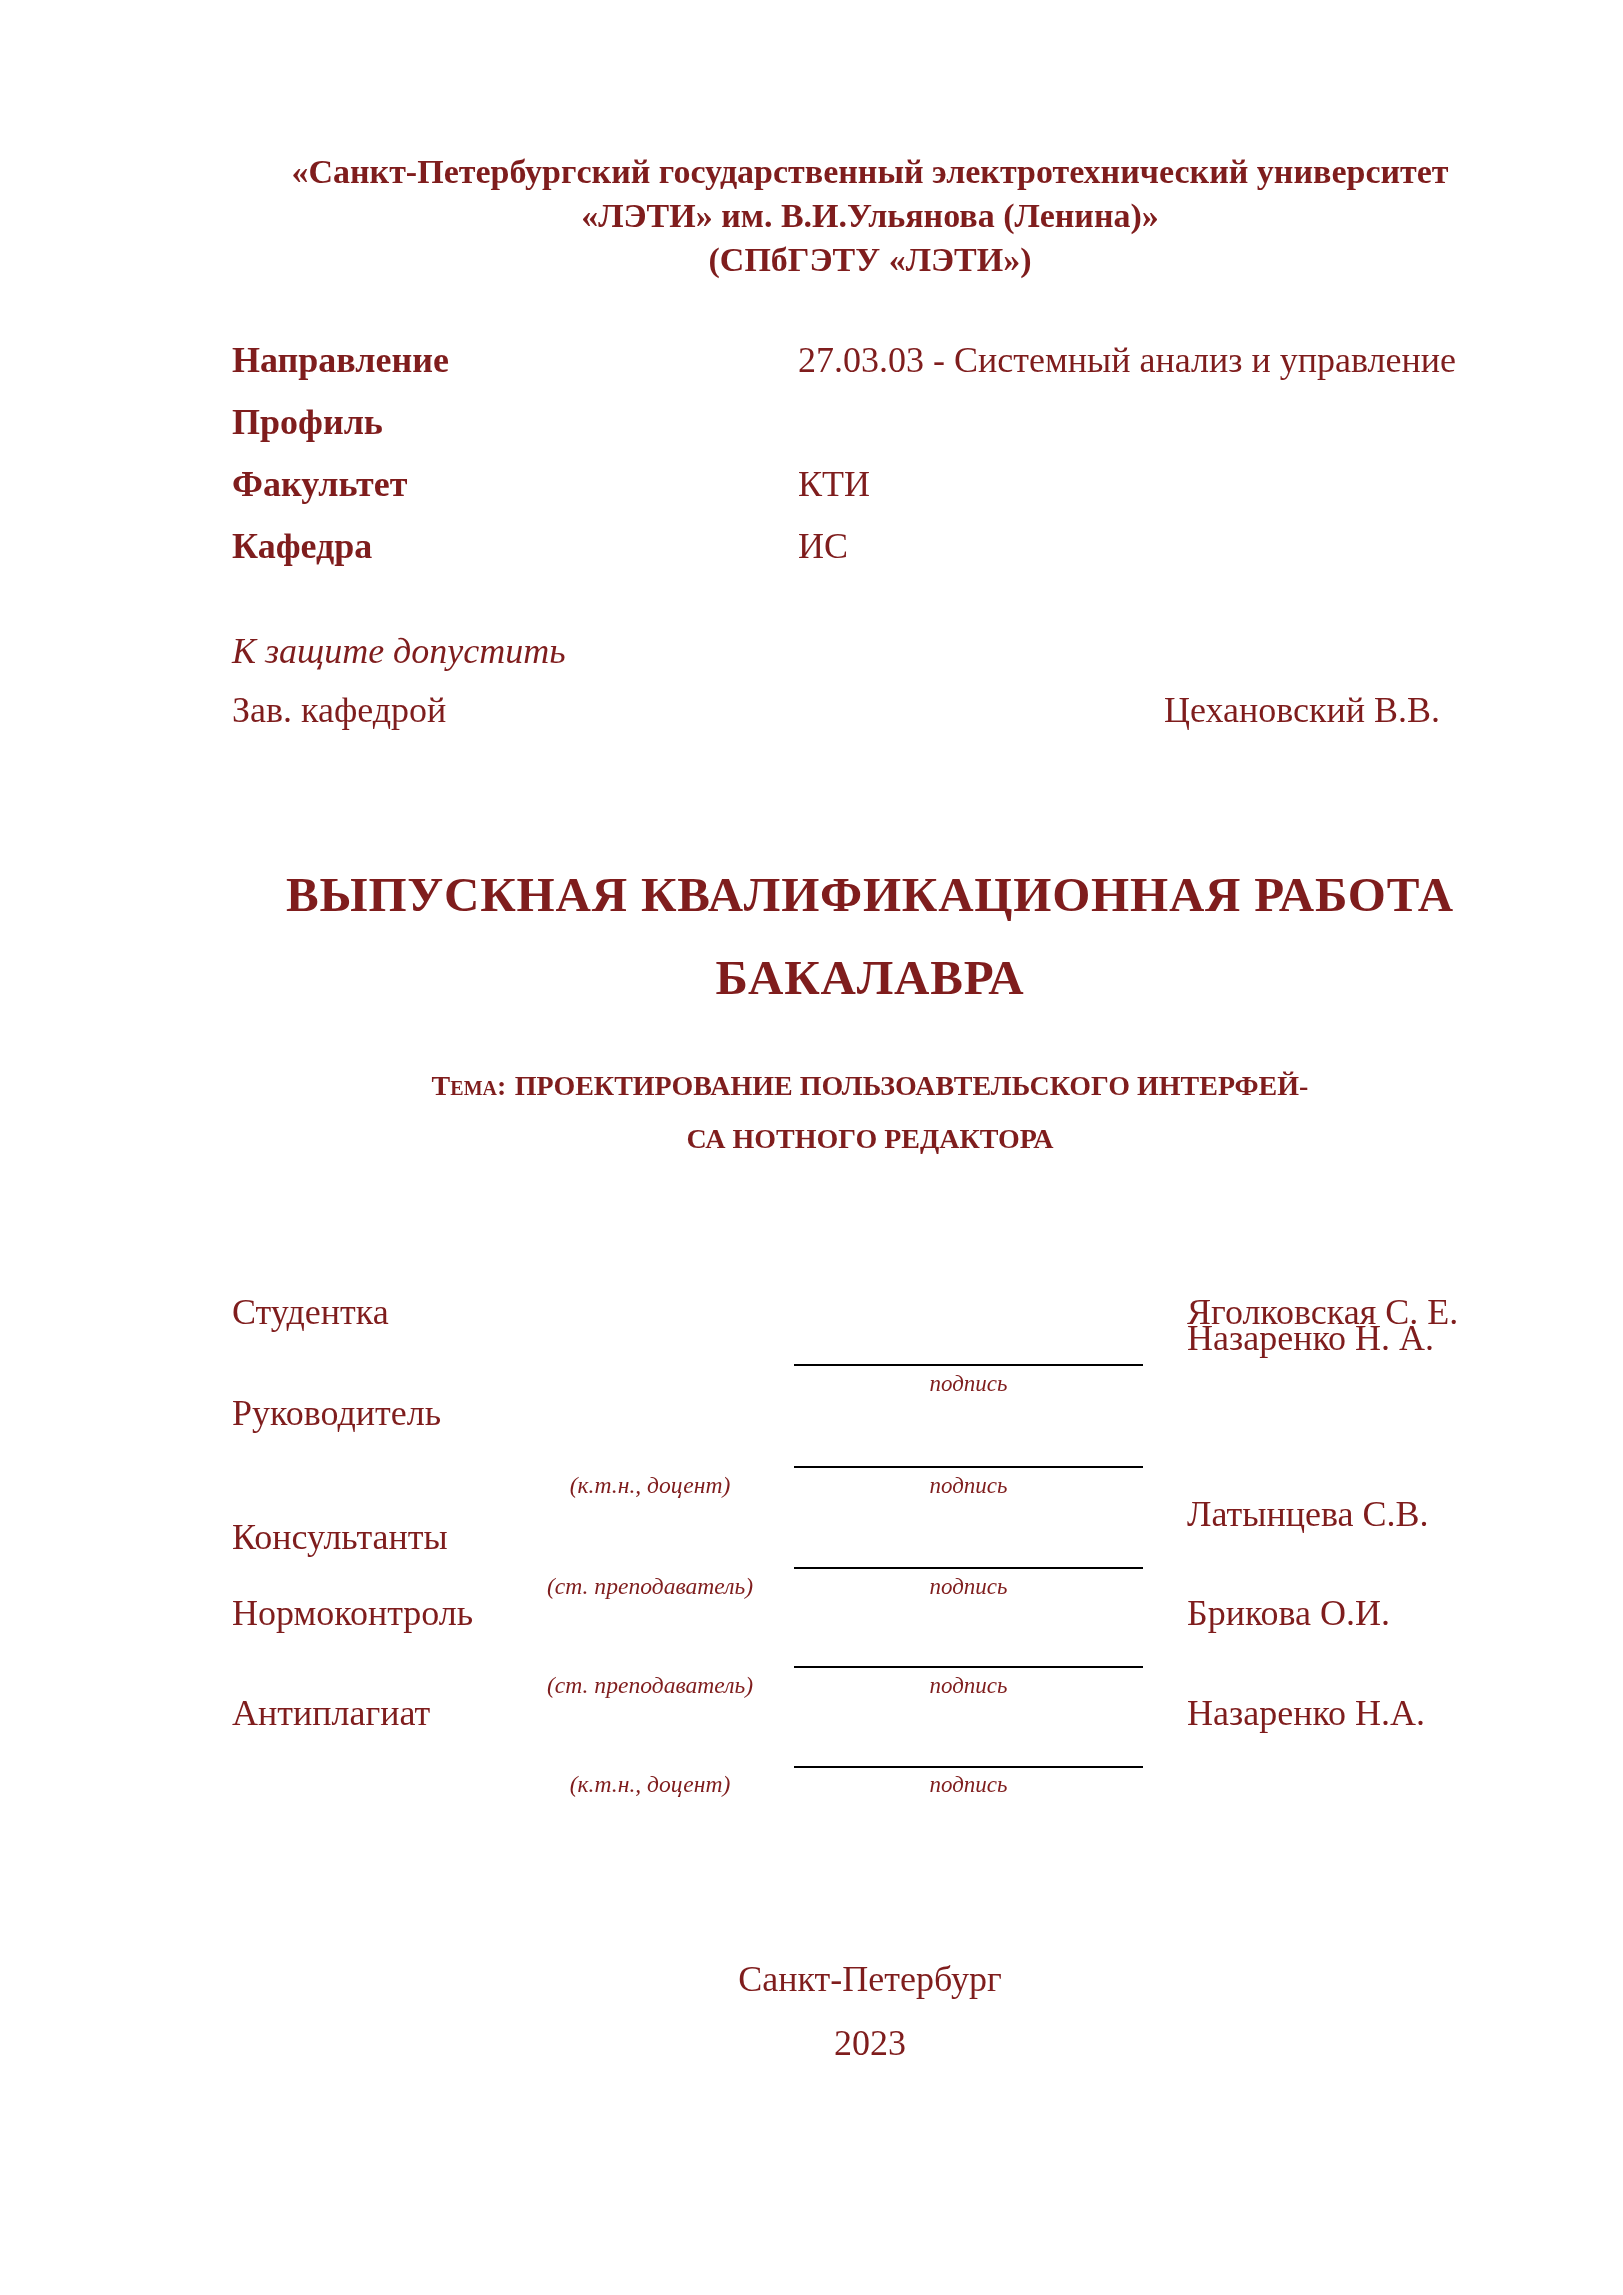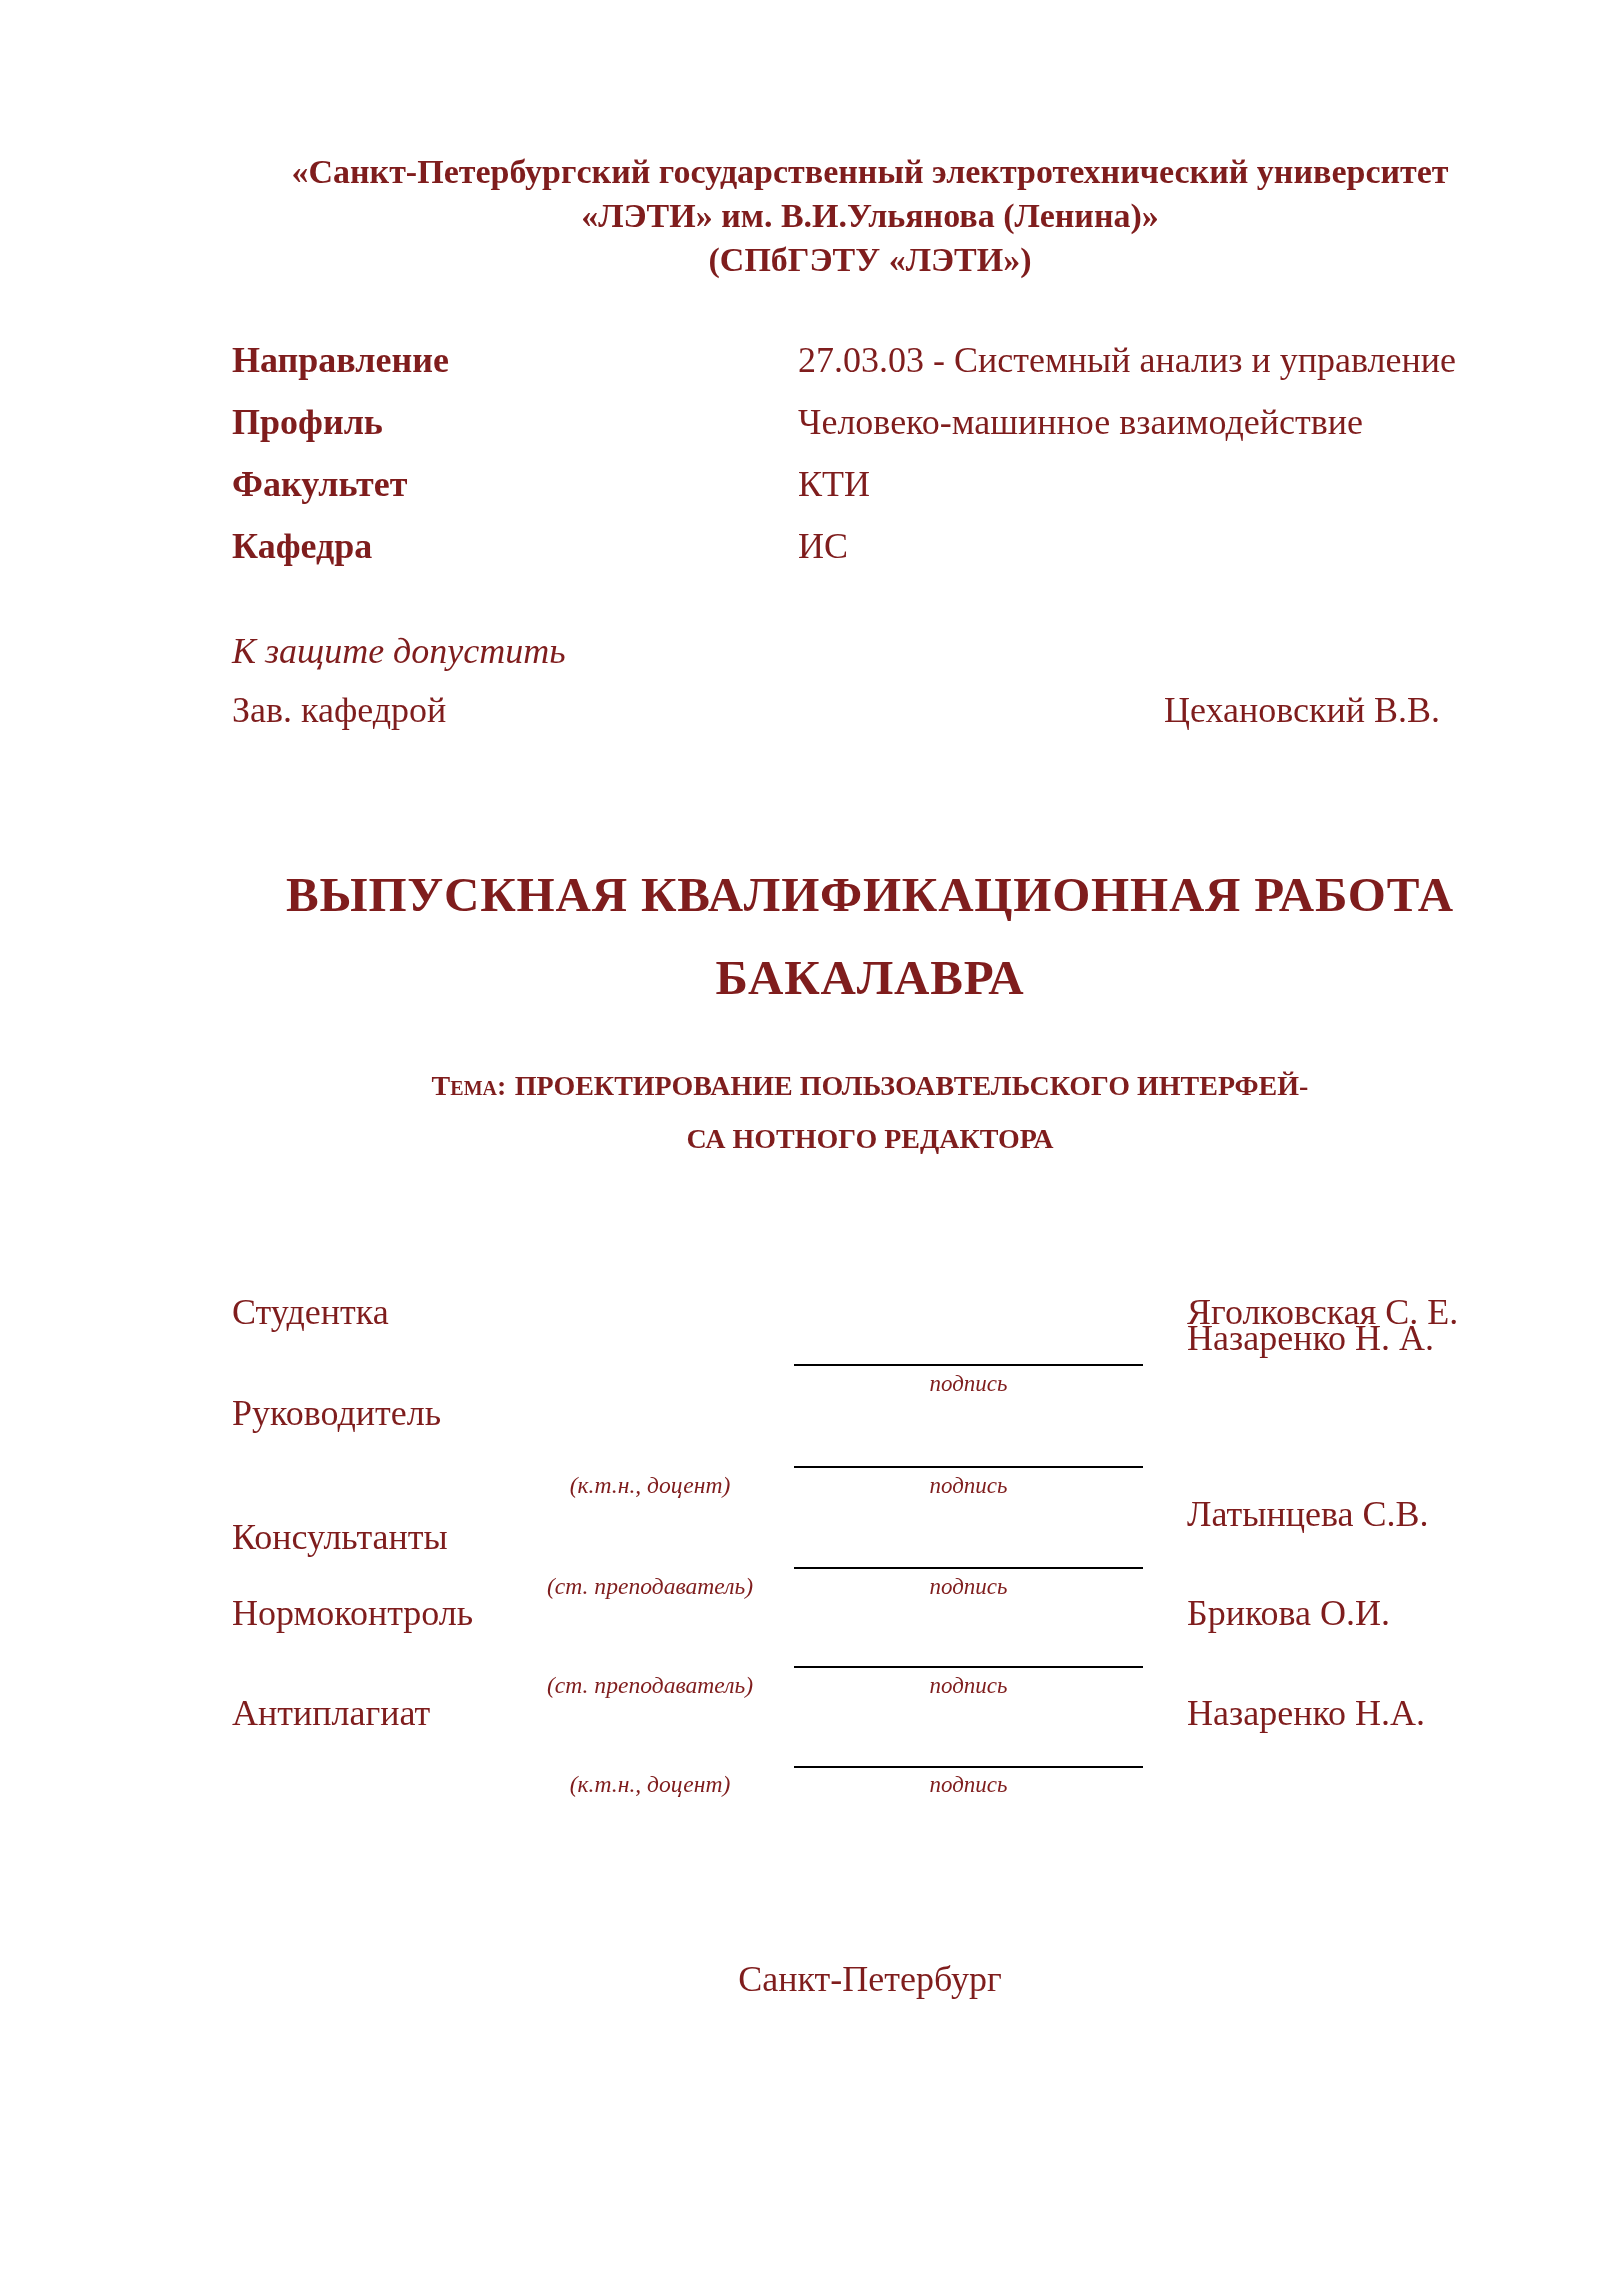--- a/index.html
+++ b/index.html
@@ -39,21 +39,20 @@
 <div class="page">
 
   <div class="abs c hdr" style="top:155px;">«Санкт-Петербургский государственный электротехнический университет</div>
   <div class="abs c hdr" style="top:199px;">«ЛЭТИ» им. В.И.Ульянова (Ленина)»</div>
   <div class="abs c hdr" style="top:243px;">(СПбГЭТУ «ЛЭТИ»)</div>
 
   <div class="abs body-t b field-label" style="top:342px;">Направление</div>
   <div class="abs body-t   field-value" style="top:342px;">27.03.03 - Системный анализ и управление</div>
 
   <div class="abs body-t b field-label" style="top:404px;">Профиль</div>
-  <div class="abs body-t   field-value" style="top:404px;">Человеко-машинное взаимодействие</div>
 
   <div class="abs body-t b field-label" style="top:466px;">Факультет</div>
   <div class="abs body-t   field-value" style="top:466px;">КТИ</div>
 
   <div class="abs body-t b field-label" style="top:528px;">Кафедра</div>
   <div class="abs body-t   field-value" style="top:528px;">ИС</div>
 
   <div class="abs body-t i" style="top:633px; left:232px;">К защите допустить</div>
   <div class="abs body-t" style="top:692px; left:232px;">Зав. кафедрой</div>
   <div class="abs body-t" style="top:692px; left:1164px;">Цехановский В.В.</div>
@@ -89,15 +88,16 @@
   <div class="abs caption-t caption-box" style="top:1674px;">подпись</div>
   <div class="abs body-t name-box" style="top:1595px;">Брикова О.И.</div>
 
   <div class="abs body-t" style="top:1695px; left:232px;">Антиплагиат</div>
   <div class="abs small-t qual-box" style="top:1773px;">(к.т.н., доцент)</div>
   <div class="abs sigline" style="top:1766px;"></div>
   <div class="abs caption-t caption-box" style="top:1773px;">подпись</div>
   <div class="abs body-t name-box" style="top:1695px;">Назаренко Н.А.</div>
 
   <div class="abs c body-t" style="top:1961px;">Санкт-Петербург</div>
+  <div class="abs c body-t" style="top:2025px;">2023</div>
 
 </div>
 
 
 </body></html>

